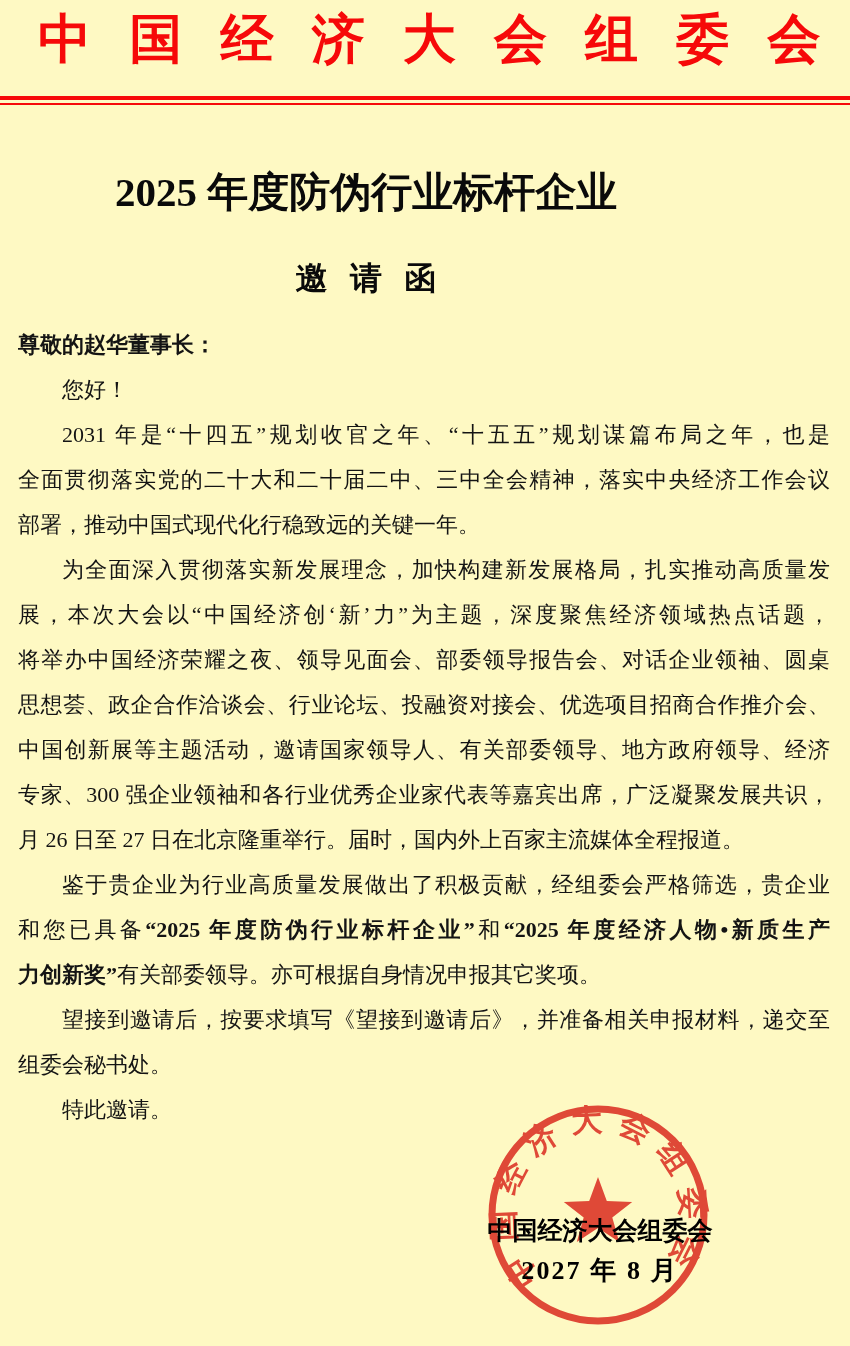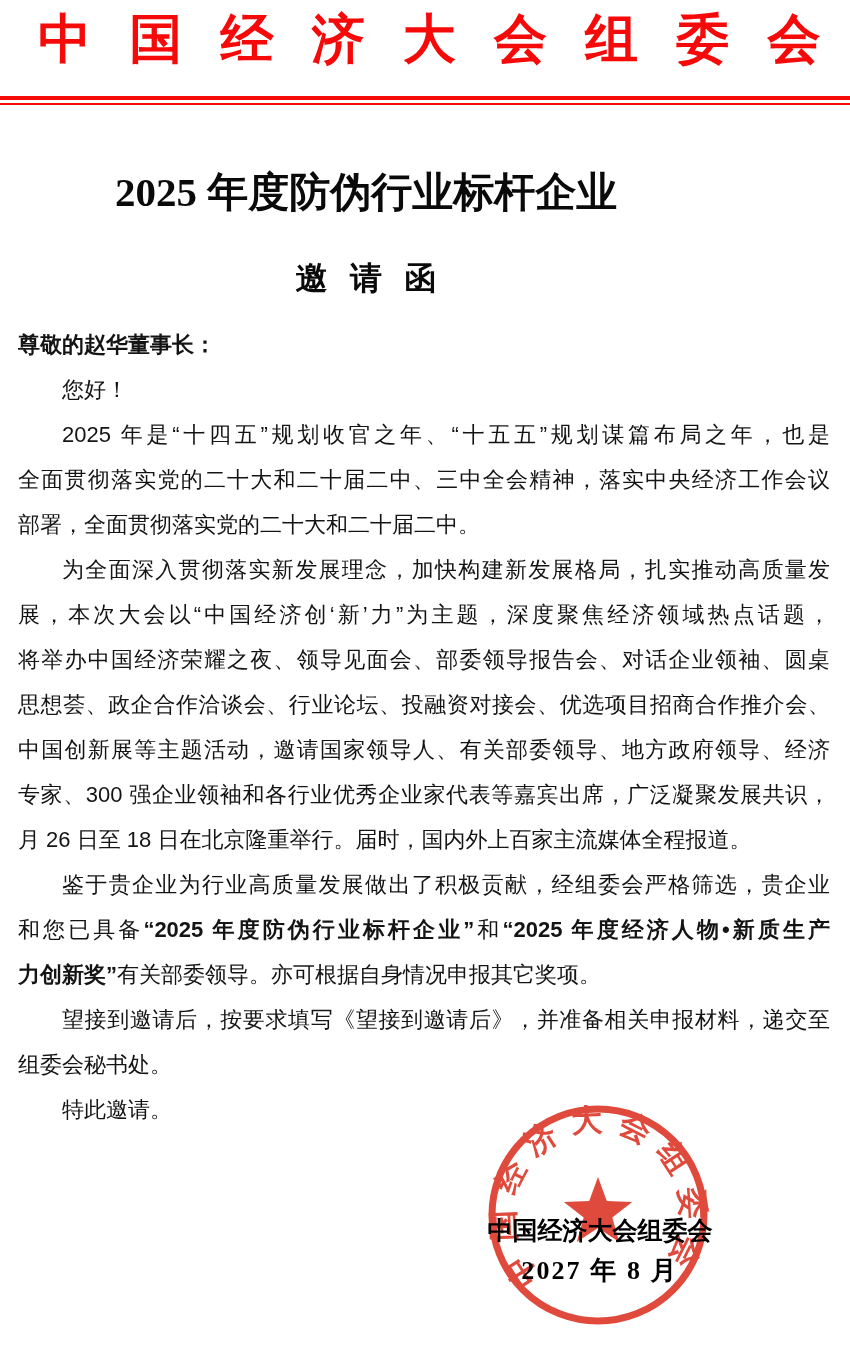--- a/index.html
+++ b/index.html
@@ -1,20 +1,20 @@
 <!DOCTYPE html>
 <html><head>
 <meta charset="utf-8">
 <style>
   html,body{margin:0;padding:0;background:#888;}
   .page{
     position:relative;
     width:850px;height:1346px;
     margin:0 auto;
-    background:#ffffff;
+    background:#fef9c3;
     overflow:hidden;
     font-family:"Liberation Serif","DejaVu Serif",serif;
     color:#111;
   }
   
   .letterhead{
     position:absolute;top:10px;left:0;width:850px;
     text-align:center;white-space:nowrap;
     font-family:"Liberation Sans","DejaVu Sans",sans-serif;
     font-weight:bold;font-size:53px;line-height:58px;
@@ -31,21 +31,21 @@
   }
   .doc-title.l1{top:166px;font-size:41px;line-height:52px;}
   .doc-title.l2{top:252px;font-size:32px;line-height:52px;letter-spacing:.7em;text-indent:.7em;}
   
   .body-text{
     position:absolute;top:322px;left:18px;right:20px;
   }
   .bline{
     font-size:22px;line-height:45px;height:45px;
     text-align:justify;overflow:hidden;
-    font-family:Liberation Sans, sans-serif;
+    font-family:Liberation Serif, serif;
     color:#141414;
   }
   .bline.fill{text-align-last:justify;}
   .bline.ind{text-indent:2em;}
   .bline .b{font-weight:bold;}
   
   .seal{position:absolute;left:483px;top:1100px;width:230px;height:230px;opacity:.92;}
   .sig-committee{
     position:absolute;top:1216px;left:425px;width:350px;
     text-align:center;font-weight:bold;font-size:25px;line-height:28px;
@@ -66,30 +66,30 @@
   <div class="letterhead">中国经济大会组委会</div>
   <div class="rule-thick"></div>
   <div class="rule-thin"></div>
 
   <div class="doc-title l1">2025 年度防伪行业标杆企业</div>
   <div class="doc-title l2">邀请函</div>
 
   <div class="body-text">
       <div class="bline"><span class="b">尊敬的赵华董事长：</span></div>
       <div class="bline ind"><span>您好！</span></div>
-      <div class="bline fill ind"><span>2025 年是“十四五”规划收官之年、“十五五”规划谋篇布局之年，也是</span></div>
+      <div class="bline fill ind"><span>2031 年是“十四五”规划收官之年、“十五五”规划谋篇布局之年，也是</span></div>
       <div class="bline fill"><span>全面贯彻落实党的二十大和二十届二中、三中全会精神，落实中央经济工作会议</span></div>
-      <div class="bline"><span>部署，全面贯彻落实党的二十大和二十届二中。</span></div>
+      <div class="bline"><span>部署，推动中国式现代化行稳致远的关键一年。</span></div>
       <div class="bline fill ind"><span>为全面深入贯彻落实新发展理念，加快构建新发展格局，扎实推动高质量发</span></div>
       <div class="bline fill"><span>展，本次大会以“中国经济创‘新’力”为主题，深度聚焦经济领域热点话题，</span></div>
       <div class="bline fill"><span>将举办中国经济荣耀之夜、领导见面会、部委领导报告会、对话企业领袖、圆桌</span></div>
       <div class="bline fill"><span>思想荟、政企合作洽谈会、行业论坛、投融资对接会、优选项目招商合作推介会、</span></div>
       <div class="bline fill"><span>中国创新展等主题活动，邀请国家领导人、有关部委领导、地方政府领导、经济</span></div>
       <div class="bline fill"><span>专家、300 强企业领袖和各行业优秀企业家代表等嘉宾出席，广泛凝聚发展共识，</span></div>
-      <div class="bline"><span>月 26 日至 18 日在北京隆重举行。届时，国内外上百家主流媒体全程报道。</span></div>
+      <div class="bline"><span>月 26 日至 27 日在北京隆重举行。届时，国内外上百家主流媒体全程报道。</span></div>
       <div class="bline fill ind"><span>鉴于贵企业为行业高质量发展做出了积极贡献，经组委会严格筛选，贵企业</span></div>
       <div class="bline fill"><span>和您已具备</span><span class="b">“2025 年度防伪行业标杆企业”</span><span>和</span><span class="b">“2025 年度经济人物•新质生产</span></div>
       <div class="bline"><span class="b">力创新奖”</span><span>有关部委领导。亦可根据自身情况申报其它奖项。</span></div>
       <div class="bline fill ind"><span>望接到邀请后，按要求填写《望接到邀请后》，并准备相关申报材料，递交至</span></div>
       <div class="bline"><span>组委会秘书处。</span></div>
       <div class="bline ind"><span>特此邀请。</span></div>
     </div>
 
   <svg class="seal" viewBox="0 0 230 230" xmlns="http://www.w3.org/2000/svg">
     <circle cx="115" cy="115" r="106" fill="none" stroke="#dd3b2c" stroke-width="7"></circle>

